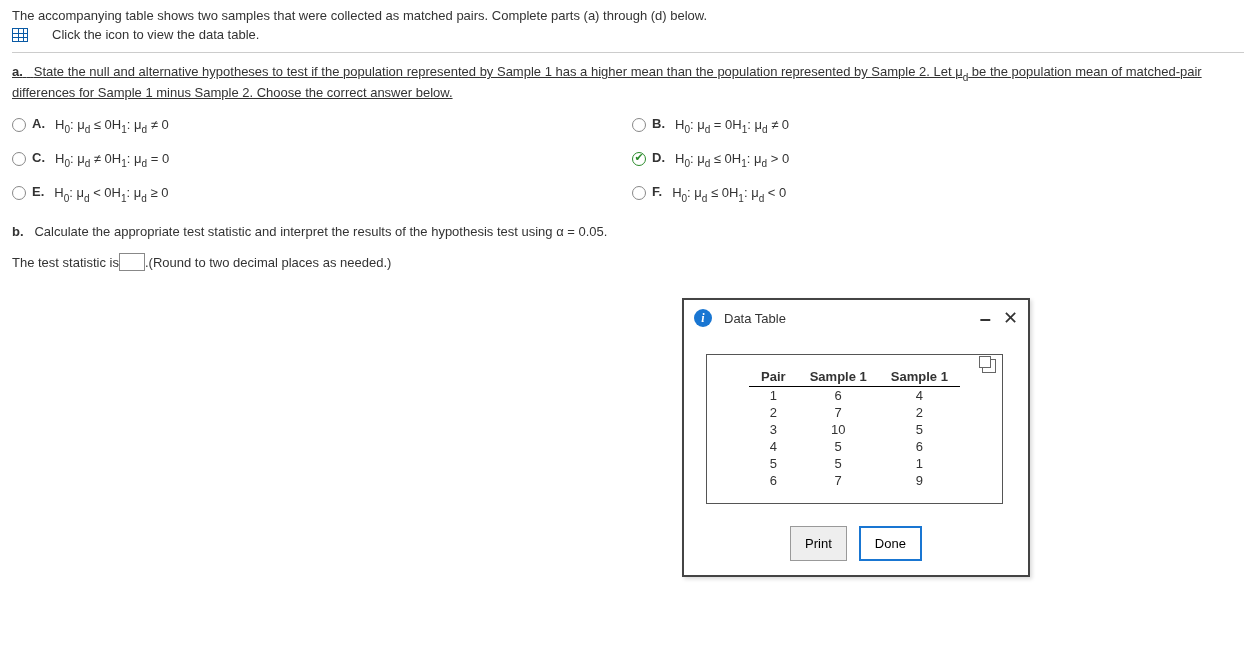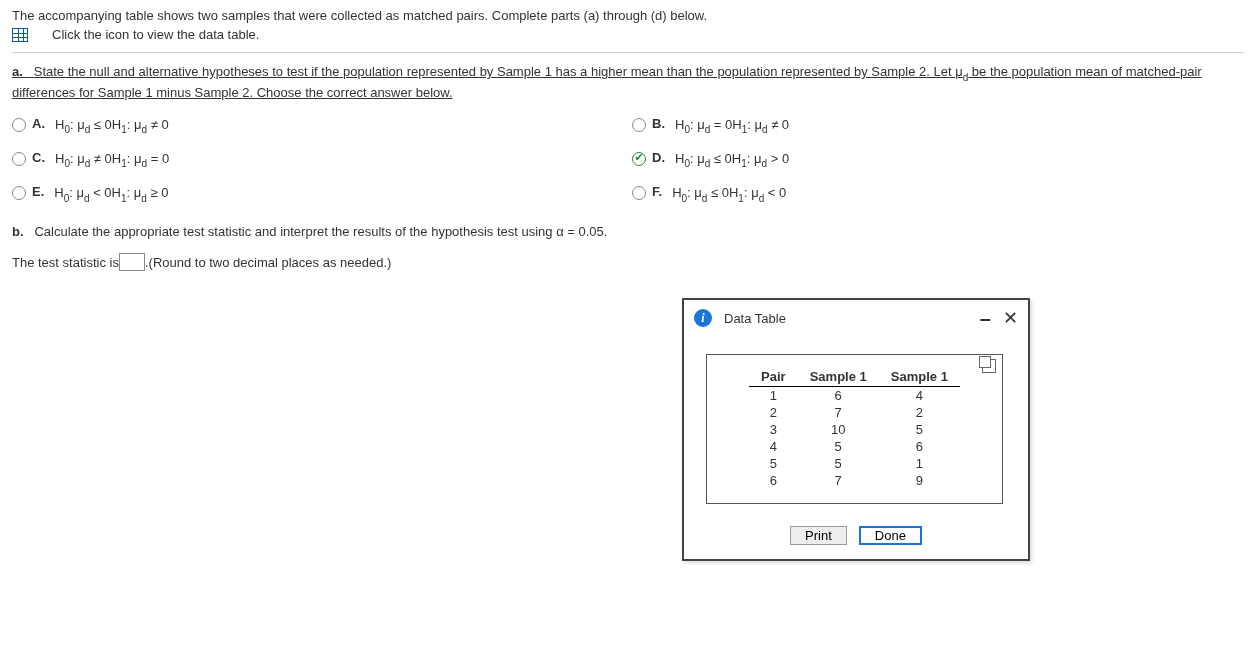--- a/index.html
+++ b/index.html
@@ -118,21 +118,21 @@
     font-weight: bold; text-align: center;
     padding: 2px 12px;
     border-bottom: 1px solid #000;
   }
   .data-table td { text-align: center; padding: 1px 12px; }
   .dlg-footer {
     display: flex; justify-content: center; gap: 12px;
     padding: 12px 0 14px 0;
   }
   .btn {
-    padding: 0 14px;
+    padding: 8px 14px;
     background: #eee;
     border: 1px solid #999;
     font-size: 13px;
     cursor: pointer;
   }
   .btn.primary { border: 2px solid #1976d2; background: #fff; }
 </style>
 </head>
 <body>
 

